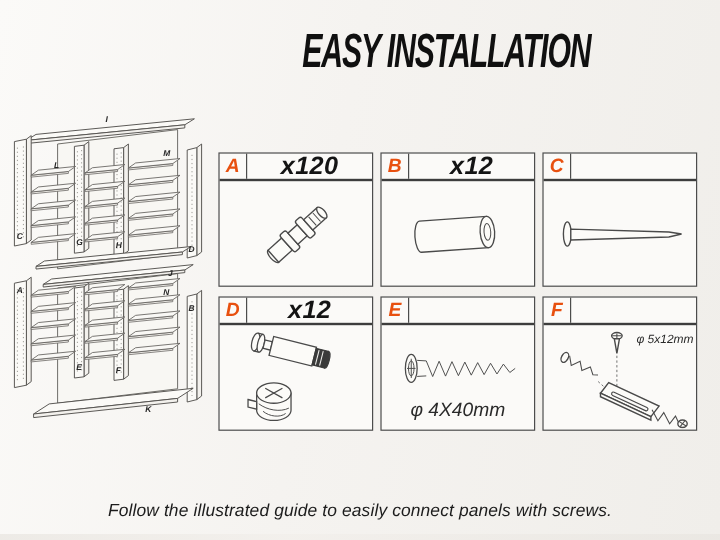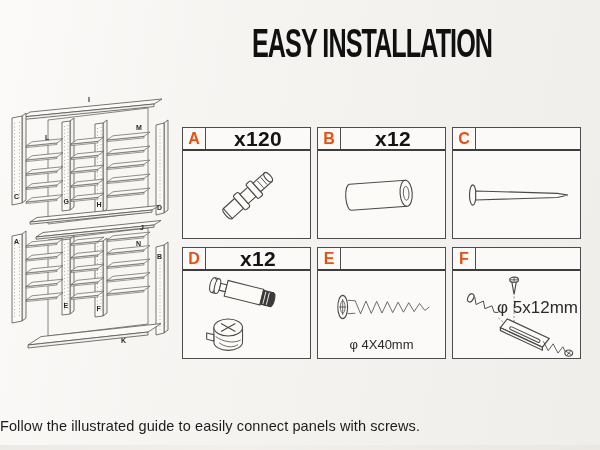--- a/index.html
+++ b/index.html
@@ -1,43 +1,43 @@
 <!DOCTYPE html>
 <html><head>
 <meta charset="utf-8">
 <style>
   html,body{margin:0;padding:0;}
   body{width:600px;height:450px;font-family:"Liberation Sans",sans-serif;}
   .canvas{position:relative;width:600px;height:450px;overflow:hidden;
-    background:linear-gradient(100deg,#fbfaf8 0%,#f5f3f0 45%,#f0eeea 100%);}
+    background:linear-gradient(100deg,#fbfaf8 0%,#f5f3f0 45%,#f0eeea 100%);font-style:italic;}
   .canvas::after{content:"";position:absolute;left:0;right:0;bottom:0;height:5px;
     background:linear-gradient(90deg,#eae7e2,#f2efeb 40%,#e9e6e1);opacity:.8;}
 
   
   .title-wrap{position:absolute;top:21px;left:372px;transform:translateX(-50%);white-space:nowrap;}
   .title{display:inline-block;font-weight:bold;font-size:40px;letter-spacing:-1.5px;color:#101010;
     transform:scaleX(0.63);transform-origin:center;}
 
   
-  .caption{position:absolute;left:0;right:0;top:418px;
+  .caption{position:absolute;left:0;right:0;top:418px;text-align:center;
     font-size:14.5px;color:#1c1c1c;letter-spacing:0.1px;}
 
   
   .part-box{position:absolute;width:129px;height:112px;box-sizing:border-box;
     background:#fbfaf8;border:1px solid #4c4c4c;}
   .part-header{display:flex;height:23px;box-sizing:border-box;border-bottom:2px solid #3d3d3d;}
   .part-letter{width:23px;box-sizing:border-box;border-right:1px solid #4c4c4c;
     display:flex;align-items:center;justify-content:center;
     font-weight:bold;font-size:16px;color:#e8500f;}
   .part-qty{flex:1;display:flex;align-items:center;justify-content:center;
     font-weight:bold;font-size:21px;color:#141414;letter-spacing:0.3px;}
   .part-body{position:relative;height:87px;display:flex;align-items:center;justify-content:center;}
   .size-label-e{position:absolute;left:0;right:0;bottom:6px;text-align:center;
-    font-size:13px;color:#2a2a2a;}
-  .size-label-f{position:absolute;top:27px;right:2px;font-size:17px;color:#2a2a2a;}
+    font-size:16px;color:#2a2a2a;}
+  .size-label-f{position:absolute;top:7px;right:2px;font-size:10px;color:#2a2a2a;}
 
   
   .diagram{position:absolute;left:8px;top:90px;}
   .diagram svg{display:block;}
   .face{fill:#fbfaf7;stroke:#55534f;stroke-width:0.8;}
   .face-dk{fill:#f3f1ed;stroke:#55534f;stroke-width:0.8;}
   .back{fill:#f8f7f3;stroke:#6a6863;stroke-width:0.8;}
   .shelf{fill:#f9f8f5;stroke:#605e5a;stroke-width:0.7;}
   .shelf-edge{fill:#eeece7;stroke:#605e5a;stroke-width:0.6;}
   .holes{fill:none;stroke:#8d8b85;stroke-width:0.7;stroke-dasharray:1 2.4;}

